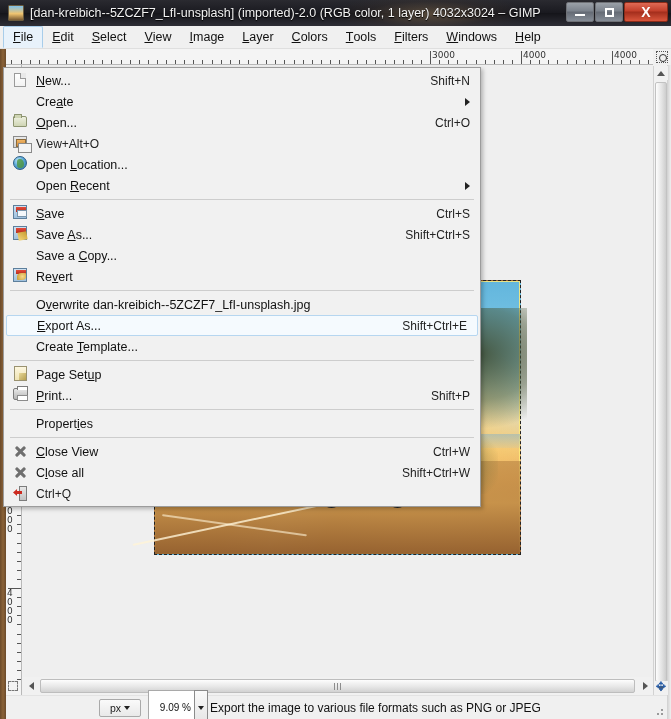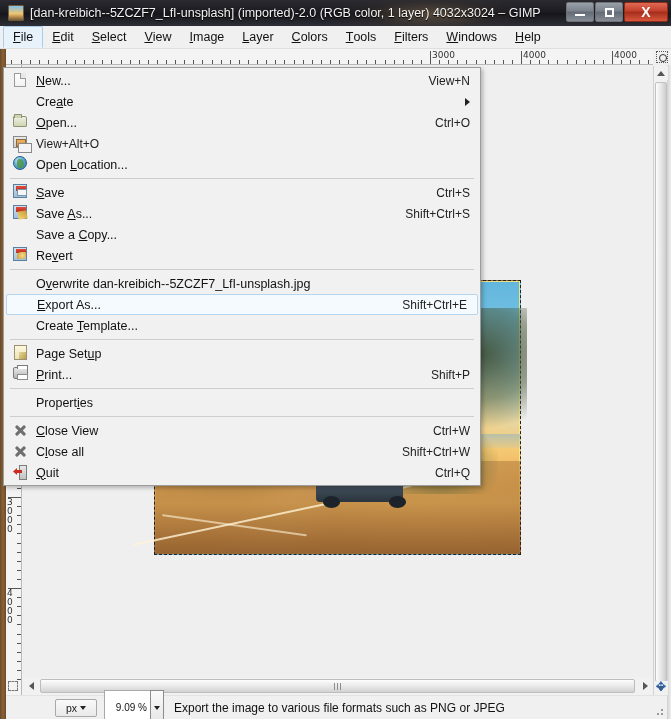--- a/index.html
+++ b/index.html
@@ -253,42 +253,42 @@
   }
   .qmask span { width: 10px; height: 10px; border: 1px dashed #777; display:block; }
 
   
   .statusbar {
     position: absolute; left: 6px; bottom: 0; width: 661px; height: 24px;
     background: #f0f0f0; display: flex; align-items: center;
     border-top: 1px solid #e3e3e3;
   }
   .unit-combo {
-    margin-left: 49px; width: 42px; height: 18px;
+    margin-left: 93px; width: 42px; height: 18px;
     background: linear-gradient(to bottom, #fafafa, #e9e9e9);
     border: 1px solid #a9a9a9; border-radius: 2px;
     display: flex; align-items: center; justify-content: center;
     font-size: 10.5px; color: #222; gap: 3px;
   }
   .unit-combo .caret { width: 0; height: 0;
     border-left: 3.5px solid transparent; border-right: 3.5px solid transparent; border-top: 4px solid #222; }
   .zoom-wrap { margin-left: 7px; display: flex; align-items: stretch; height: 36px; }
   .zoom-entry {
     width: 46px; background: #fff; border: 1px solid #a9a9a9; border-right: none;
     display: flex; align-items: center; justify-content: flex-end;
     padding-right: 3px; font-size: 10px; color: #111;
   }
   .zoom-btn {
     width: 14px; background: linear-gradient(to bottom, #fafafa, #e4e4e4);
     border: 1px solid #8b8b8b;
     display: flex; align-items: center; justify-content: center;
   }
   .zoom-btn .caret { width: 0; height: 0;
     border-left: 3.5px solid transparent; border-right: 3.5px solid transparent; border-top: 4px solid #222; }
-  .status-msg { margin-left: 10px; font-size: 12px; color: #111; white-space: nowrap; }
+  .status-msg { margin-left: 2px; font-size: 12px; color: #111; white-space: nowrap; }
   .resize-grip {
     position: absolute; right: 3px; bottom: 3px; width: 10px; height: 10px;
     background:
       radial-gradient(circle at 8px 8px, #9a9a9a 1px, transparent 1.2px),
       radial-gradient(circle at 4px 8px, #9a9a9a 1px, transparent 1.2px),
       radial-gradient(circle at 8px 4px, #9a9a9a 1px, transparent 1.2px);
   }
 
   
   .dropdown {
@@ -644,39 +644,43 @@
       </div>
       <div class="status-msg">Export the image to various file formats such as PNG or JPEG</div>
       <div class="resize-grip"></div>
     </div>
   </div>
 
   <div class="dropdown" id="file-menu">
       <div class="mrow">
         <span class="micon ic-new"></span>
         <span class="label"><u>N</u>ew...</span>
-        <span class="accel">View+N</span>
+        <span class="accel">Shift+N</span>
       </div>
       <div class="mrow">
         <span class="label">Cre<u>a</u>te</span>
         <span class="submark"></span>
       </div>
       <div class="mrow">
         <span class="micon ic-folder"></span>
         <span class="label"><u>O</u>pen...</span>
         <span class="accel">Ctrl+O</span>
       </div>
       <div class="mrow">
         <span class="micon ic-layers"></span>
         <span class="accel">View+Alt+O</span>
       </div>
       <div class="mrow">
         <span class="micon ic-globe"></span>
         <span class="label">Open <u>L</u>ocation...</span>
       </div>
+      <div class="mrow">
+        <span class="label">Open <u>R</u>ecent</span>
+        <span class="submark"></span>
+      </div>
       <div class="msep"></div>
       <div class="mrow">
         <span class="micon ic-save"></span>
         <span class="label"><u>S</u>ave</span>
         <span class="accel">Ctrl+S</span>
       </div>
       <div class="mrow">
         <span class="micon ic-saveas"></span>
         <span class="label">Save <u>A</u>s...</span>
         <span class="accel">Shift+Ctrl+S</span>
@@ -719,18 +723,17 @@
         <span class="label"><u>C</u>lose View</span>
         <span class="accel">Ctrl+W</span>
       </div>
       <div class="mrow">
         <span class="micon ic-close"></span>
         <span class="label">C<u>l</u>ose all</span>
         <span class="accel">Shift+Ctrl+W</span>
       </div>
       <div class="mrow">
         <span class="micon ic-quit"></span>
-        <span class="label"><u>Q</u>uit</span>
         <span class="accel">Ctrl+Q</span>
       </div>
     </div>
 
 </div>
 
 </body></html>

